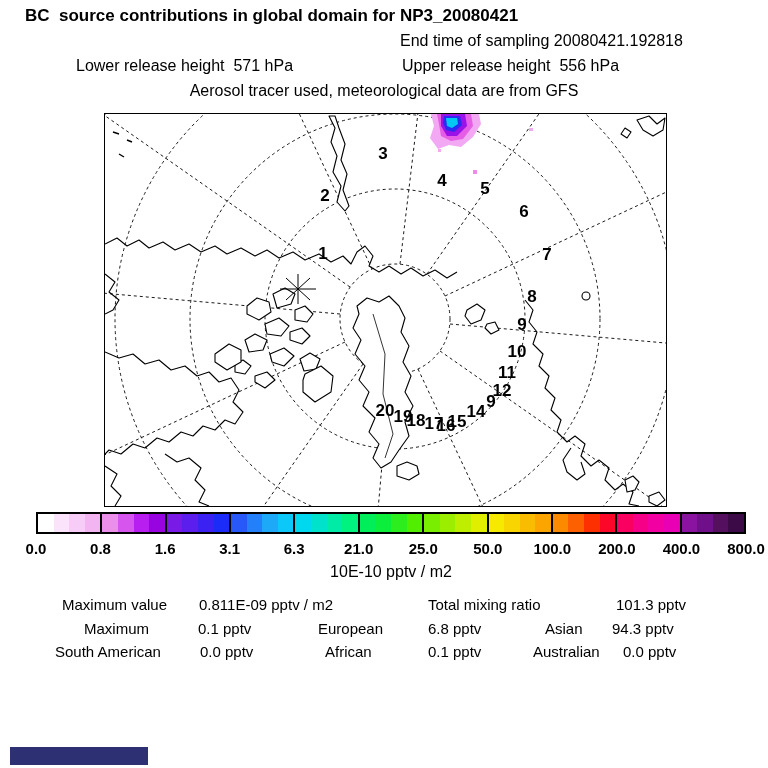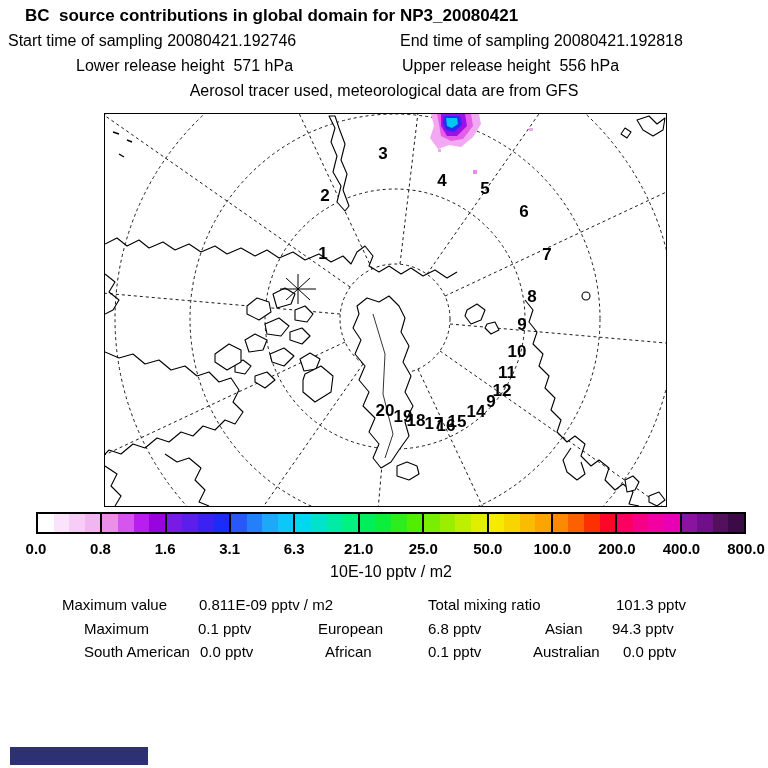--- a/index.html
+++ b/index.html
@@ -26,21 +26,20 @@
   
   .stat{position:absolute;font-size:15px;white-space:pre;}
   .logo-bar{position:absolute;left:10px;top:747px;width:138px;height:18px;}
 </style>
 </head>
 <body>
 
 <div class="canvas">
 
   <div class="abs hdr-title" style="left:25px;top:6px;">BC  source contributions in global domain for NP3_20080421</div>
-  <div class="abs hdr-line" style="left:8px;top:32px;">Start time of sampling 20080421.192746</div>
   <div class="abs hdr-line" style="left:400px;top:32px;">End time of sampling 20080421.192818</div>
   <div class="abs hdr-line" style="left:76px;top:57px;">Lower release height  571 hPa</div>
   <div class="abs hdr-line" style="left:402px;top:57px;">Upper release height  556 hPa</div>
   <div class="abs hdr-line hdr-center" style="left:0;top:82px;">Aerosol tracer used, meteorological data are from GFS</div>
 
   <div class="map">
     <svg width="561" height="392" viewBox="0 0 561 392">
 
       <g fill="none" stroke="#000" stroke-width="0.9" stroke-dasharray="3,3">
         <circle cx="290" cy="205" r="55"></circle>
@@ -239,21 +238,21 @@
   <span class="stat" style="left:428px;top:596px;">Total mixing ratio</span>
   <span class="stat" style="left:616px;top:596px;">101.3 pptv</span>
 
   <span class="stat" style="left:84px;top:620px;">Maximum</span>
   <span class="stat" style="left:198px;top:620px;">0.1 pptv</span>
   <span class="stat" style="left:318px;top:620px;">European</span>
   <span class="stat" style="left:428px;top:620px;">6.8 pptv</span>
   <span class="stat" style="left:545px;top:620px;">Asian</span>
   <span class="stat" style="left:612px;top:620px;">94.3 pptv</span>
 
-  <span class="stat" style="left:55px;top:643px;margin-left:29px;">South American</span>
+  <span class="stat" style="left:55px;top:643px;">South American</span>
   <span class="stat" style="left:200px;top:643px;">0.0 pptv</span>
   <span class="stat" style="left:325px;top:643px;">African</span>
   <span class="stat" style="left:428px;top:643px;">0.1 pptv</span>
   <span class="stat" style="left:533px;top:643px;">Australian</span>
   <span class="stat" style="left:623px;top:643px;">0.0 pptv</span>
 
   <div class="logo-bar" id="logo-bar" style="background: rgb(45, 49, 116);"></div>
 
 </div>
 

